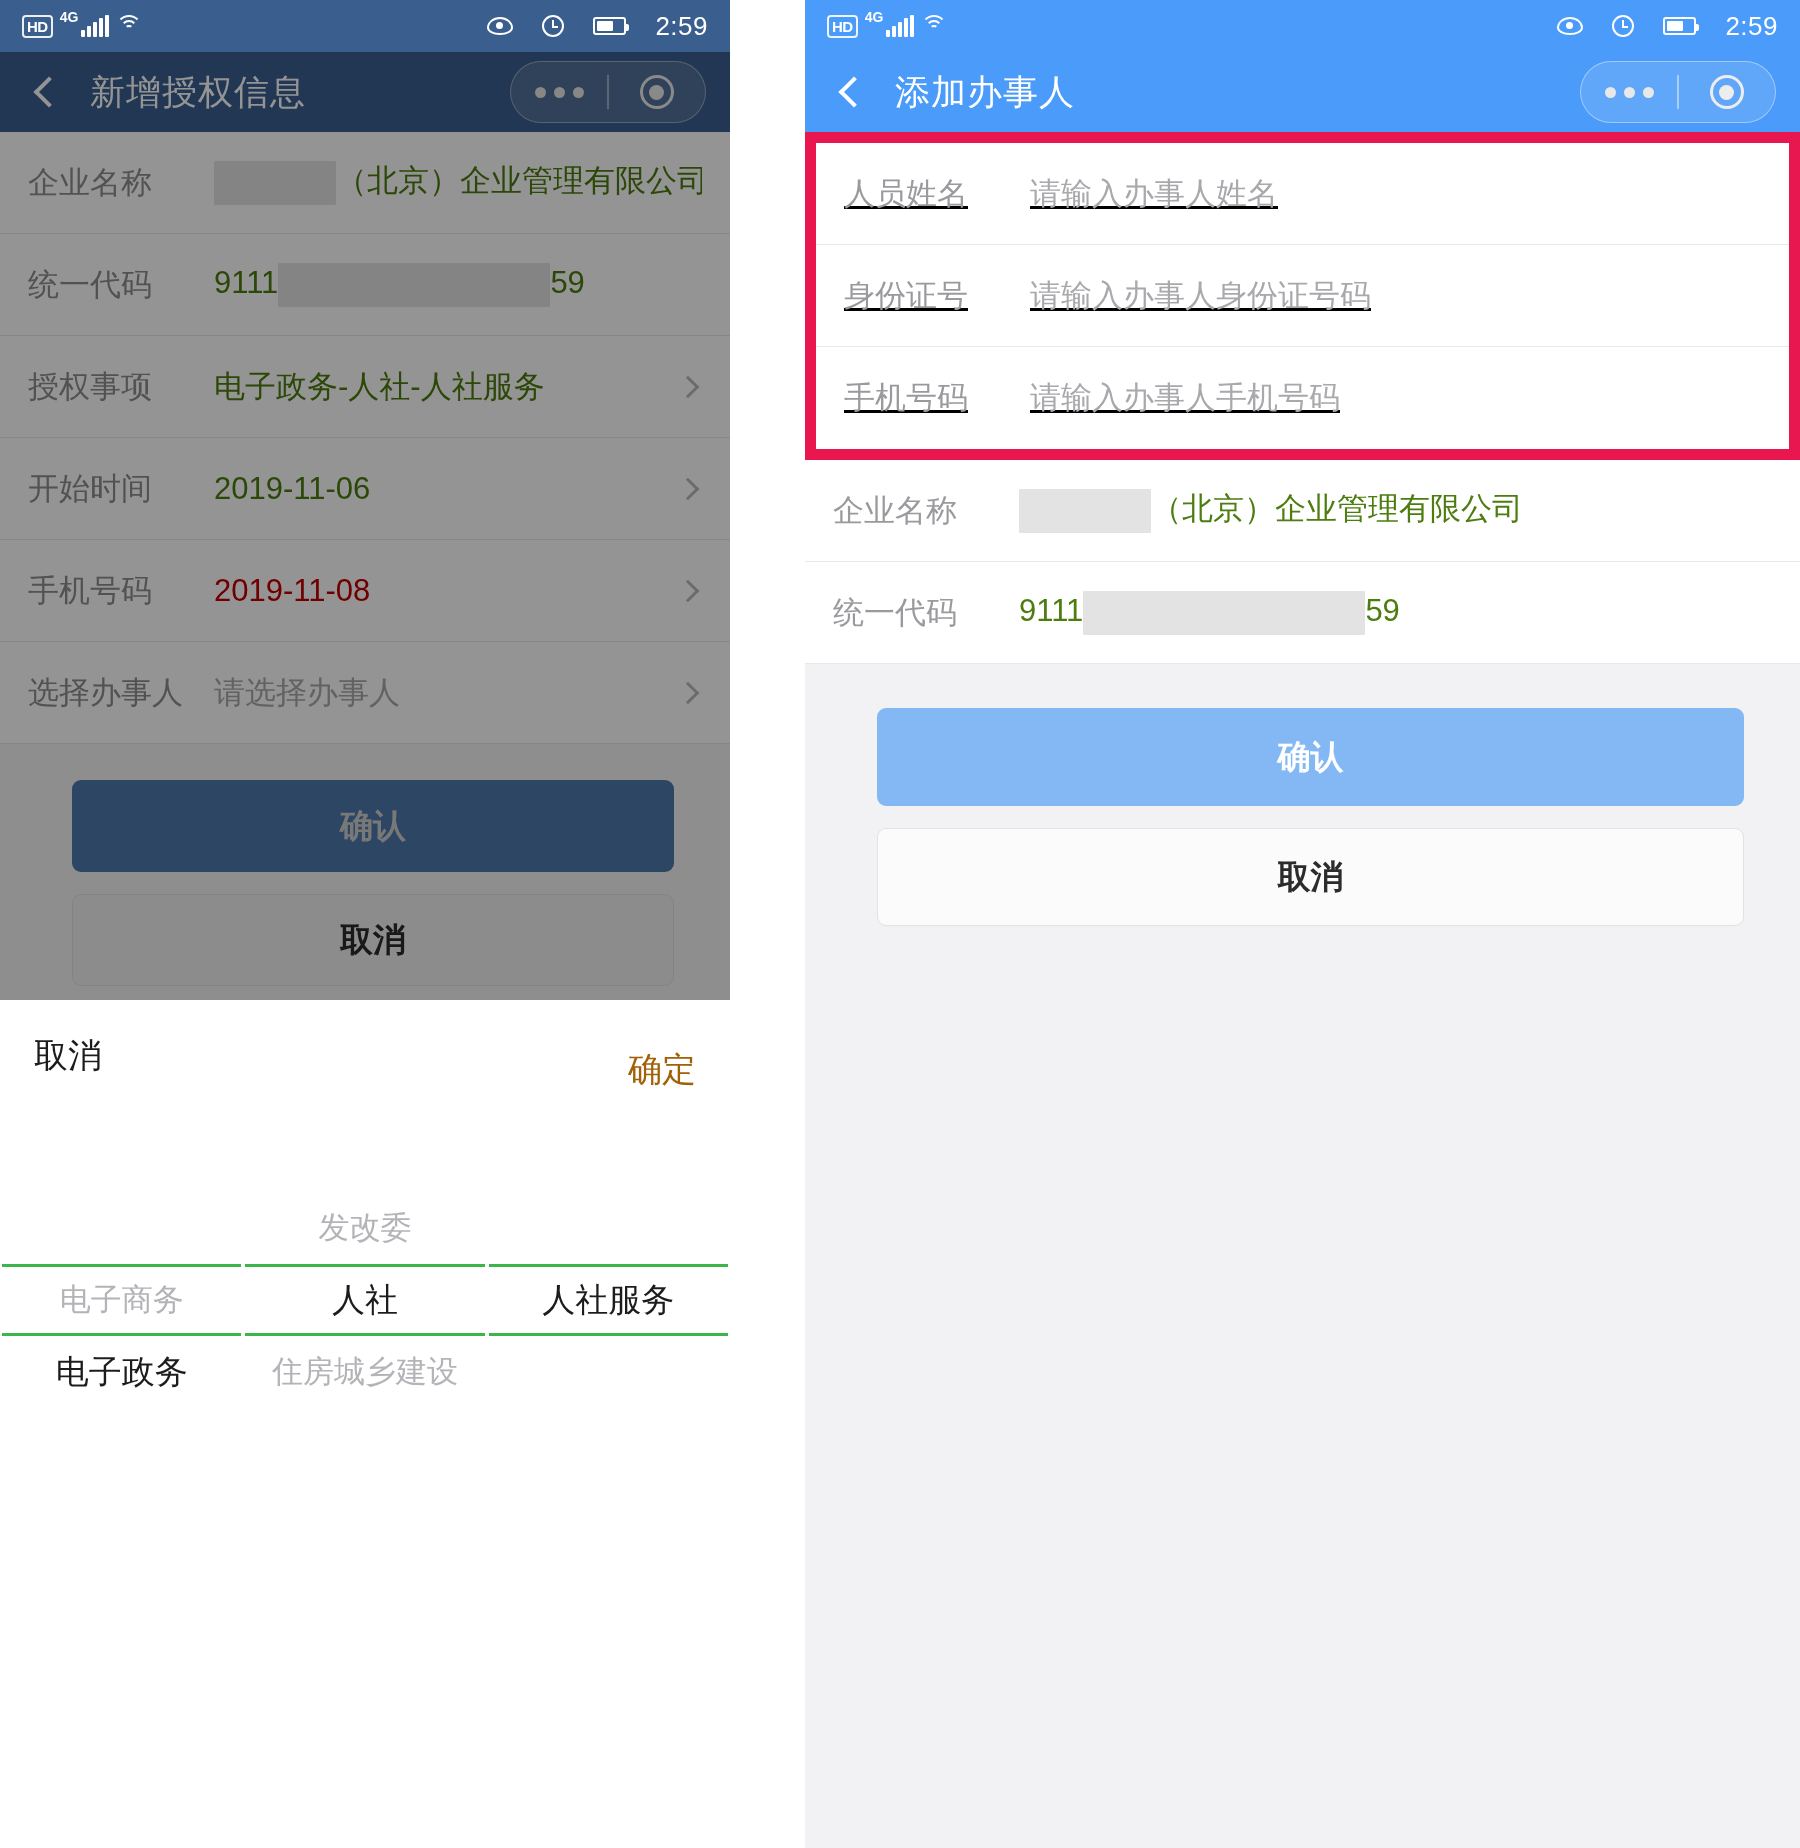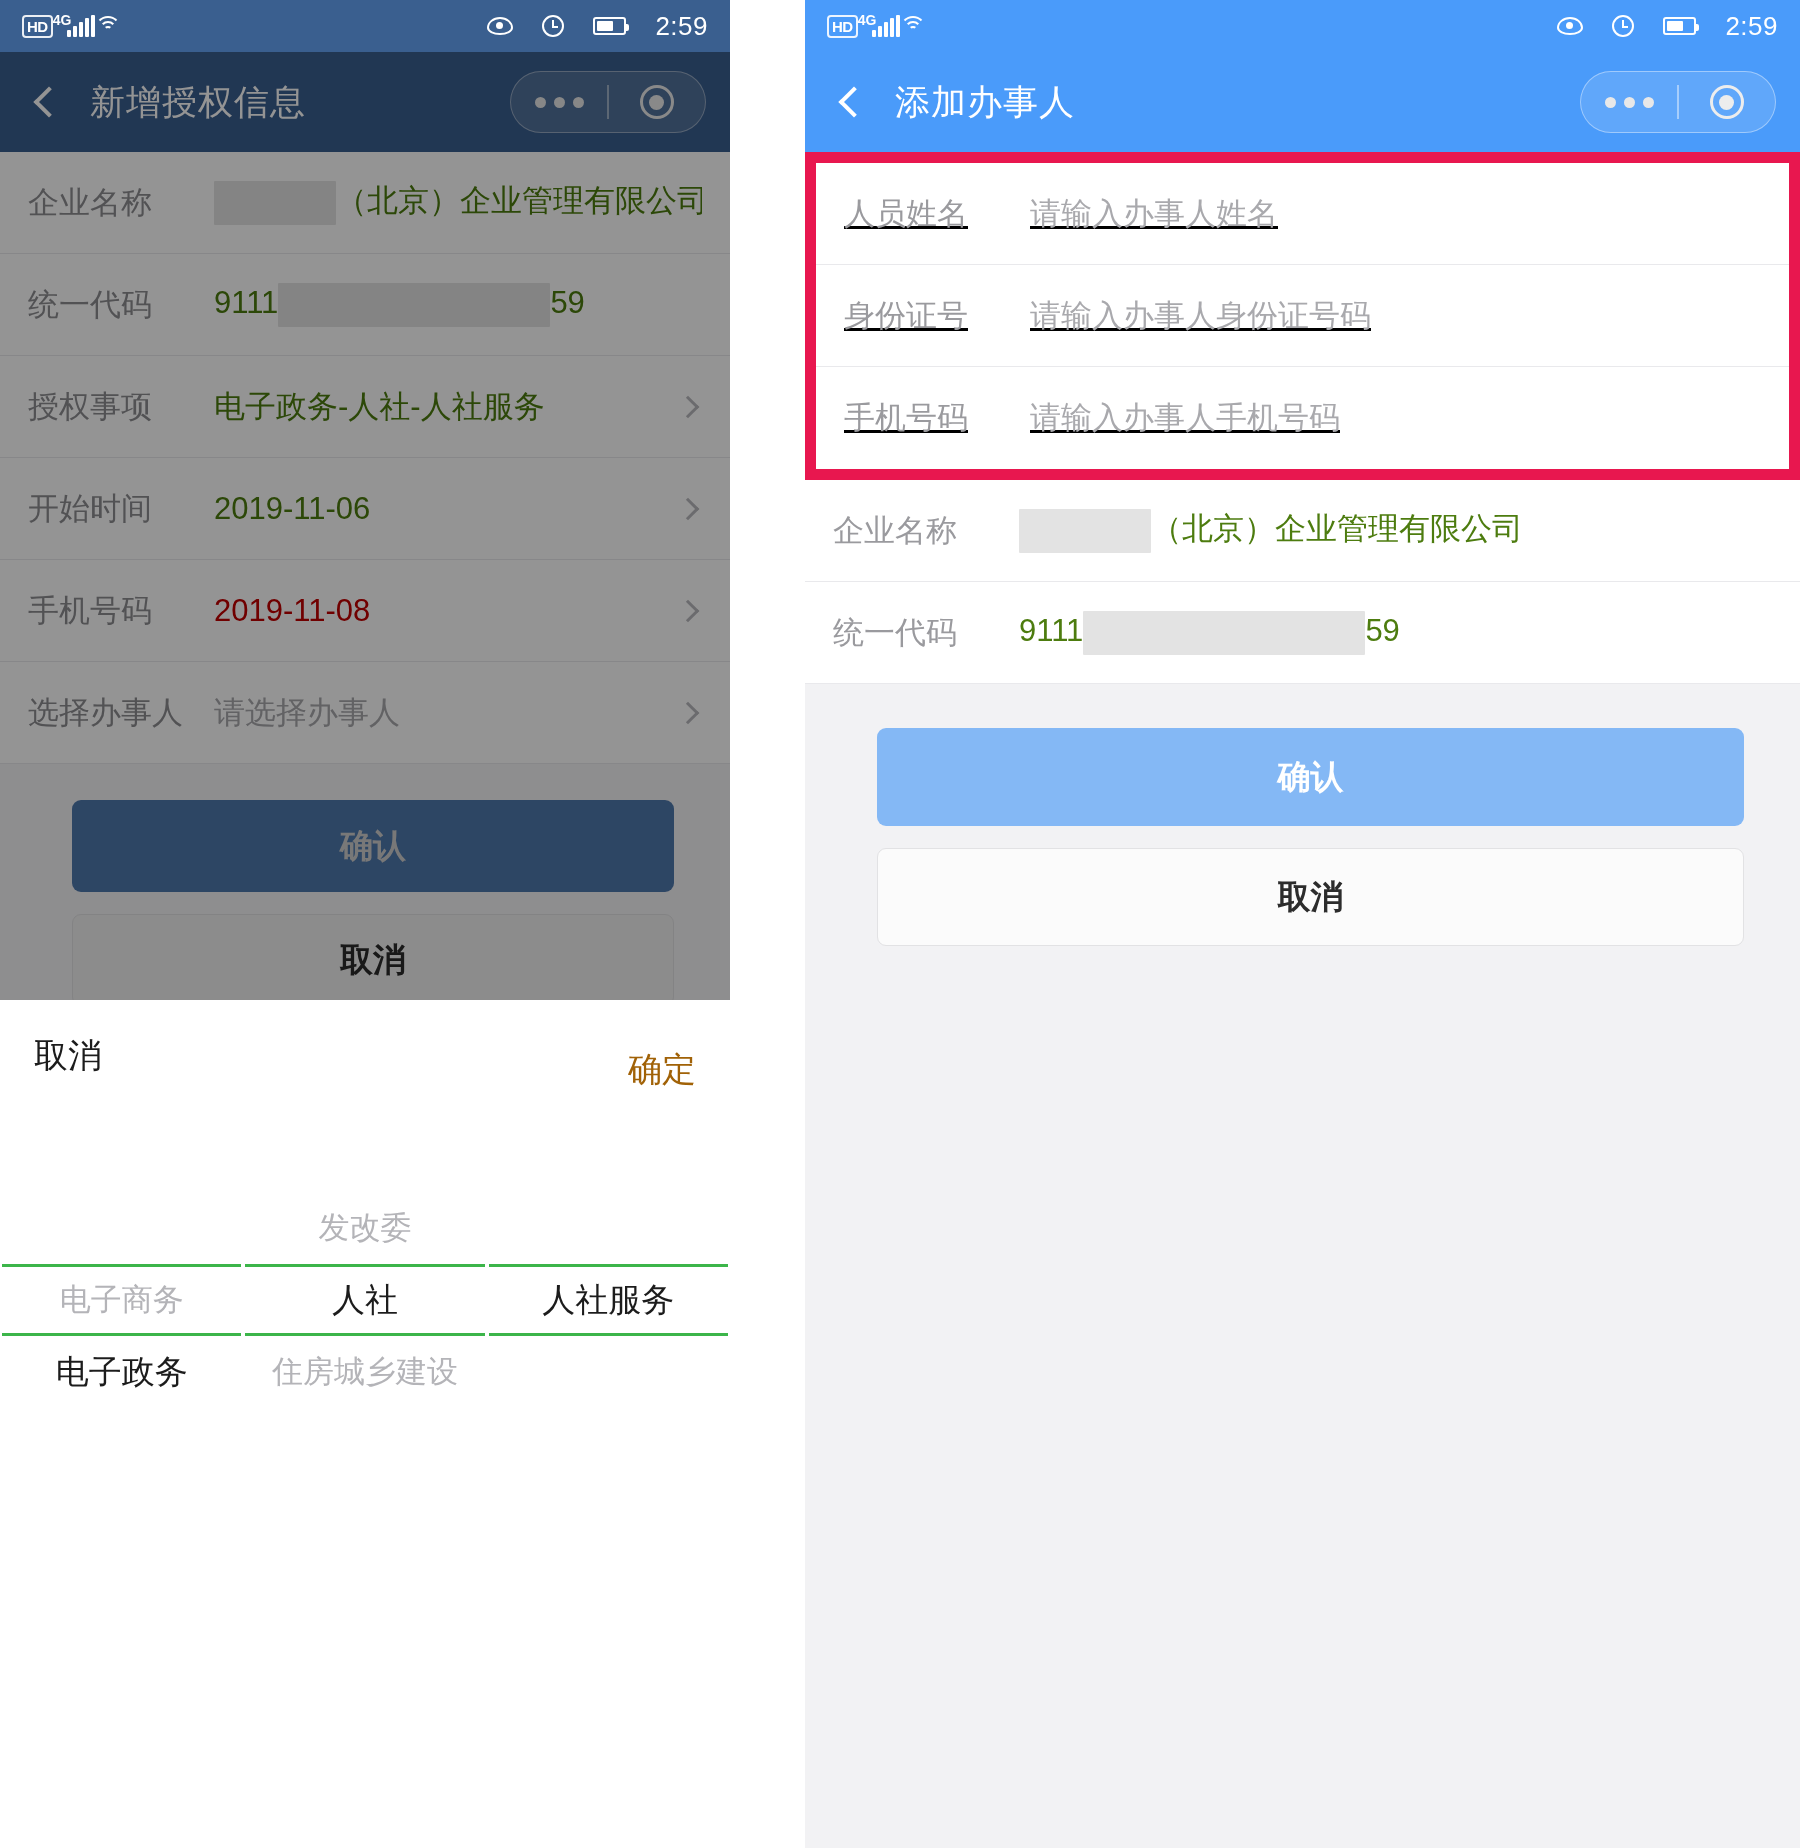--- a/index.html
+++ b/index.html
@@ -14,21 +14,21 @@
   .phone { position: relative; height: 1848px; overflow: hidden; }
   .phone-left  { width: 730px; background: #ffffff; }
   .gutter      { width: 75px; background: #ffffff; }
   .phone-right { width: 995px; background: #f2f2f4; }
 
   
   .statusbar {
     height: 52px; display: flex; align-items: center;
     padding: 0 22px; color: #ffffff;
   }
-  .sb-left { display: flex; align-items: center; }
+  .sb-left { display: flex; align-items: flex-start; gap: 7px; }
   .sb-right { margin-left: auto; display: flex; align-items: center; gap: 29px; }
   .hd-badge {
     font-size: 15px; font-weight: bold; line-height: 1;
     border: 2px solid rgba(255,255,255,.9); border-radius: 4px;
     padding: 2px 3px; letter-spacing: -0.5px;
   }
   .g4 { font-size: 14px; font-weight: bold; position: relative; top: -6px; margin-right: -4px;}
   .bars { display: flex; align-items: flex-end; gap: 2px; height: 22px; }
   .bars i { display: block; width: 4px; background: #fff; border-radius: 1px; }
   .bars i:nth-child(1){height:7px}.bars i:nth-child(2){height:11px}
@@ -45,21 +45,21 @@
   .eye::after{content:'';position:absolute;width:7px;height:7px;border-radius:50%;background:#fff;top:3px;left:7px;}
   .clockicon { width: 22px; height: 22px; border: 2.5px solid #fff; border-radius: 50%; position: relative; }
   .clockicon::before { content:''; position:absolute; width:2px; height:7px; background:#fff; left:7.5px; top:3px; }
   .clockicon::after { content:''; position:absolute; width:6px; height:2px; background:#fff; left:8px; top:9px; }
   .batt { width: 33px; height: 18px; border: 2.5px solid #fff; border-radius: 3px; position: relative; padding:2px; }
   .batt::after { content:''; position:absolute; right:-5px; top:5px; width:3px; height:7px; background:#fff; border-radius:0 2px 2px 0;}
   .batt i { display:block; height:100%; width:62%; background:#fff; border-radius:1px;}
   .sb-time { font-size: 26px; letter-spacing: .5px; }
 
   
-  .navbar { height: 100px; display: flex; align-items: center; padding: 0 24px; color: #fff; position: relative; }
+  .navbar { height: 80px; display: flex; align-items: center; padding: 0 24px; color: #fff; position: relative; }
   .back-chevron { width: 22px; height: 22px; border-left: 4px solid #fff; border-bottom: 4px solid #fff;
                   transform: rotate(45deg); margin-left: 14px; margin-right: 30px; }
   .nav-title { font-size: 35px; letter-spacing: 1px; }
   .capsule {
     margin-left: auto; display: flex; align-items: center;
     border: 1.5px solid rgba(255,255,255,.4); border-radius: 40px;
     height: 62px; width: 196px; background: rgba(255,255,255,.12);
   }
   .capsule-dots { flex:1; display:flex; justify-content:center; gap: 8px; }
   .capsule-dots b { width: 11px; height: 11px; border-radius: 50%; background:#e8e8e8; display:block; }

